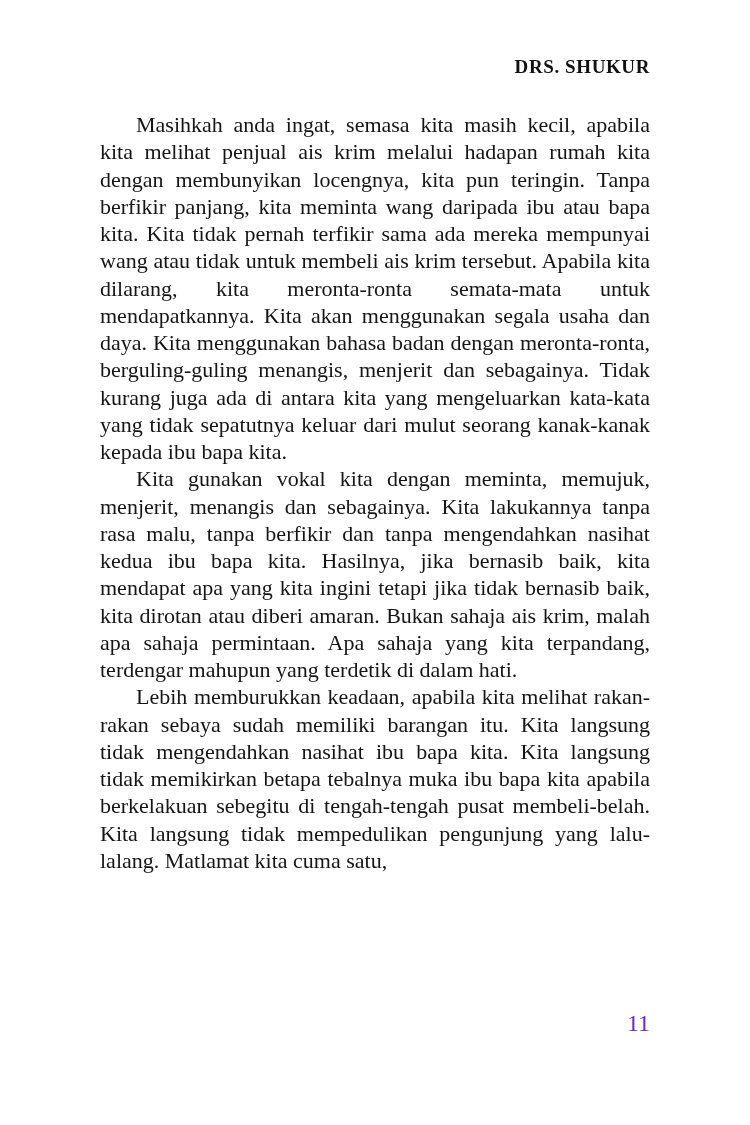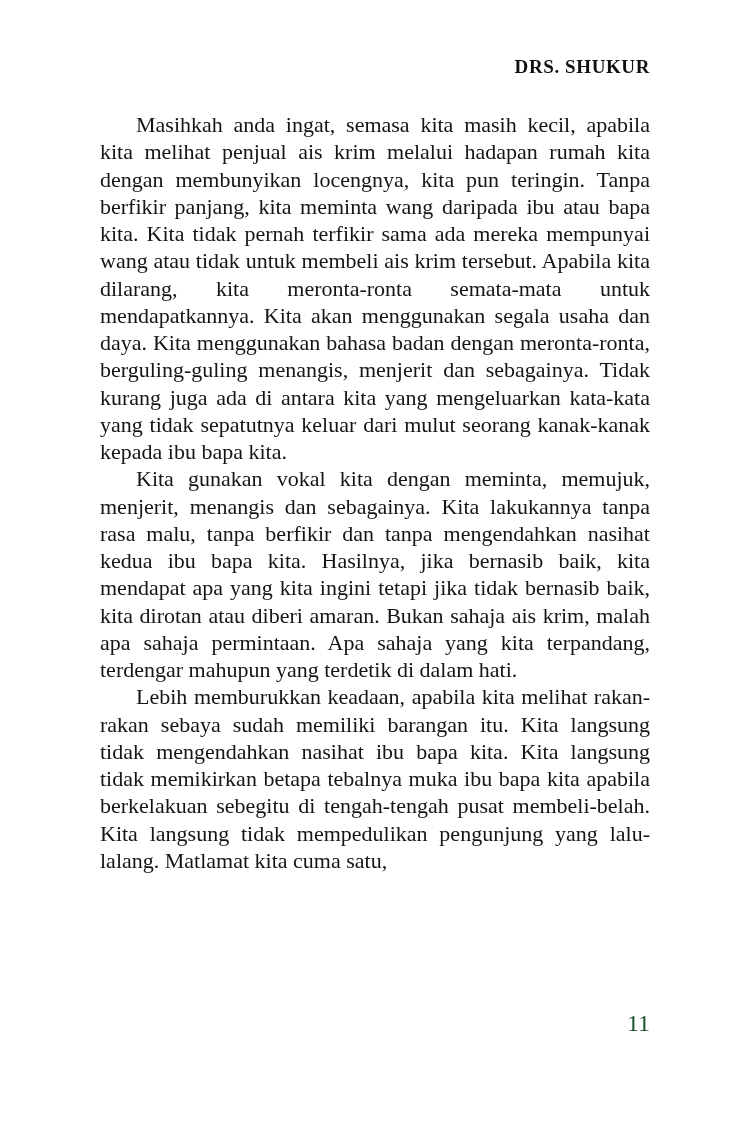--- a/index.html
+++ b/index.html
@@ -43,21 +43,21 @@
     text-indent: 36px;
   }
   .body-text p.no-indent {
     text-indent: 0;
   }
   .page-number {
     position: absolute;
     top: 1010px;
     right: 100px;
     font-size: 24px;
-    color: #14532d;
+    color: #6d28d9;
     text-align: right;
   }
 </style>
 </head>
 <body>
 
 <div class="page">
 
   <div class="running-head">DRS. SHUKUR</div>
 

